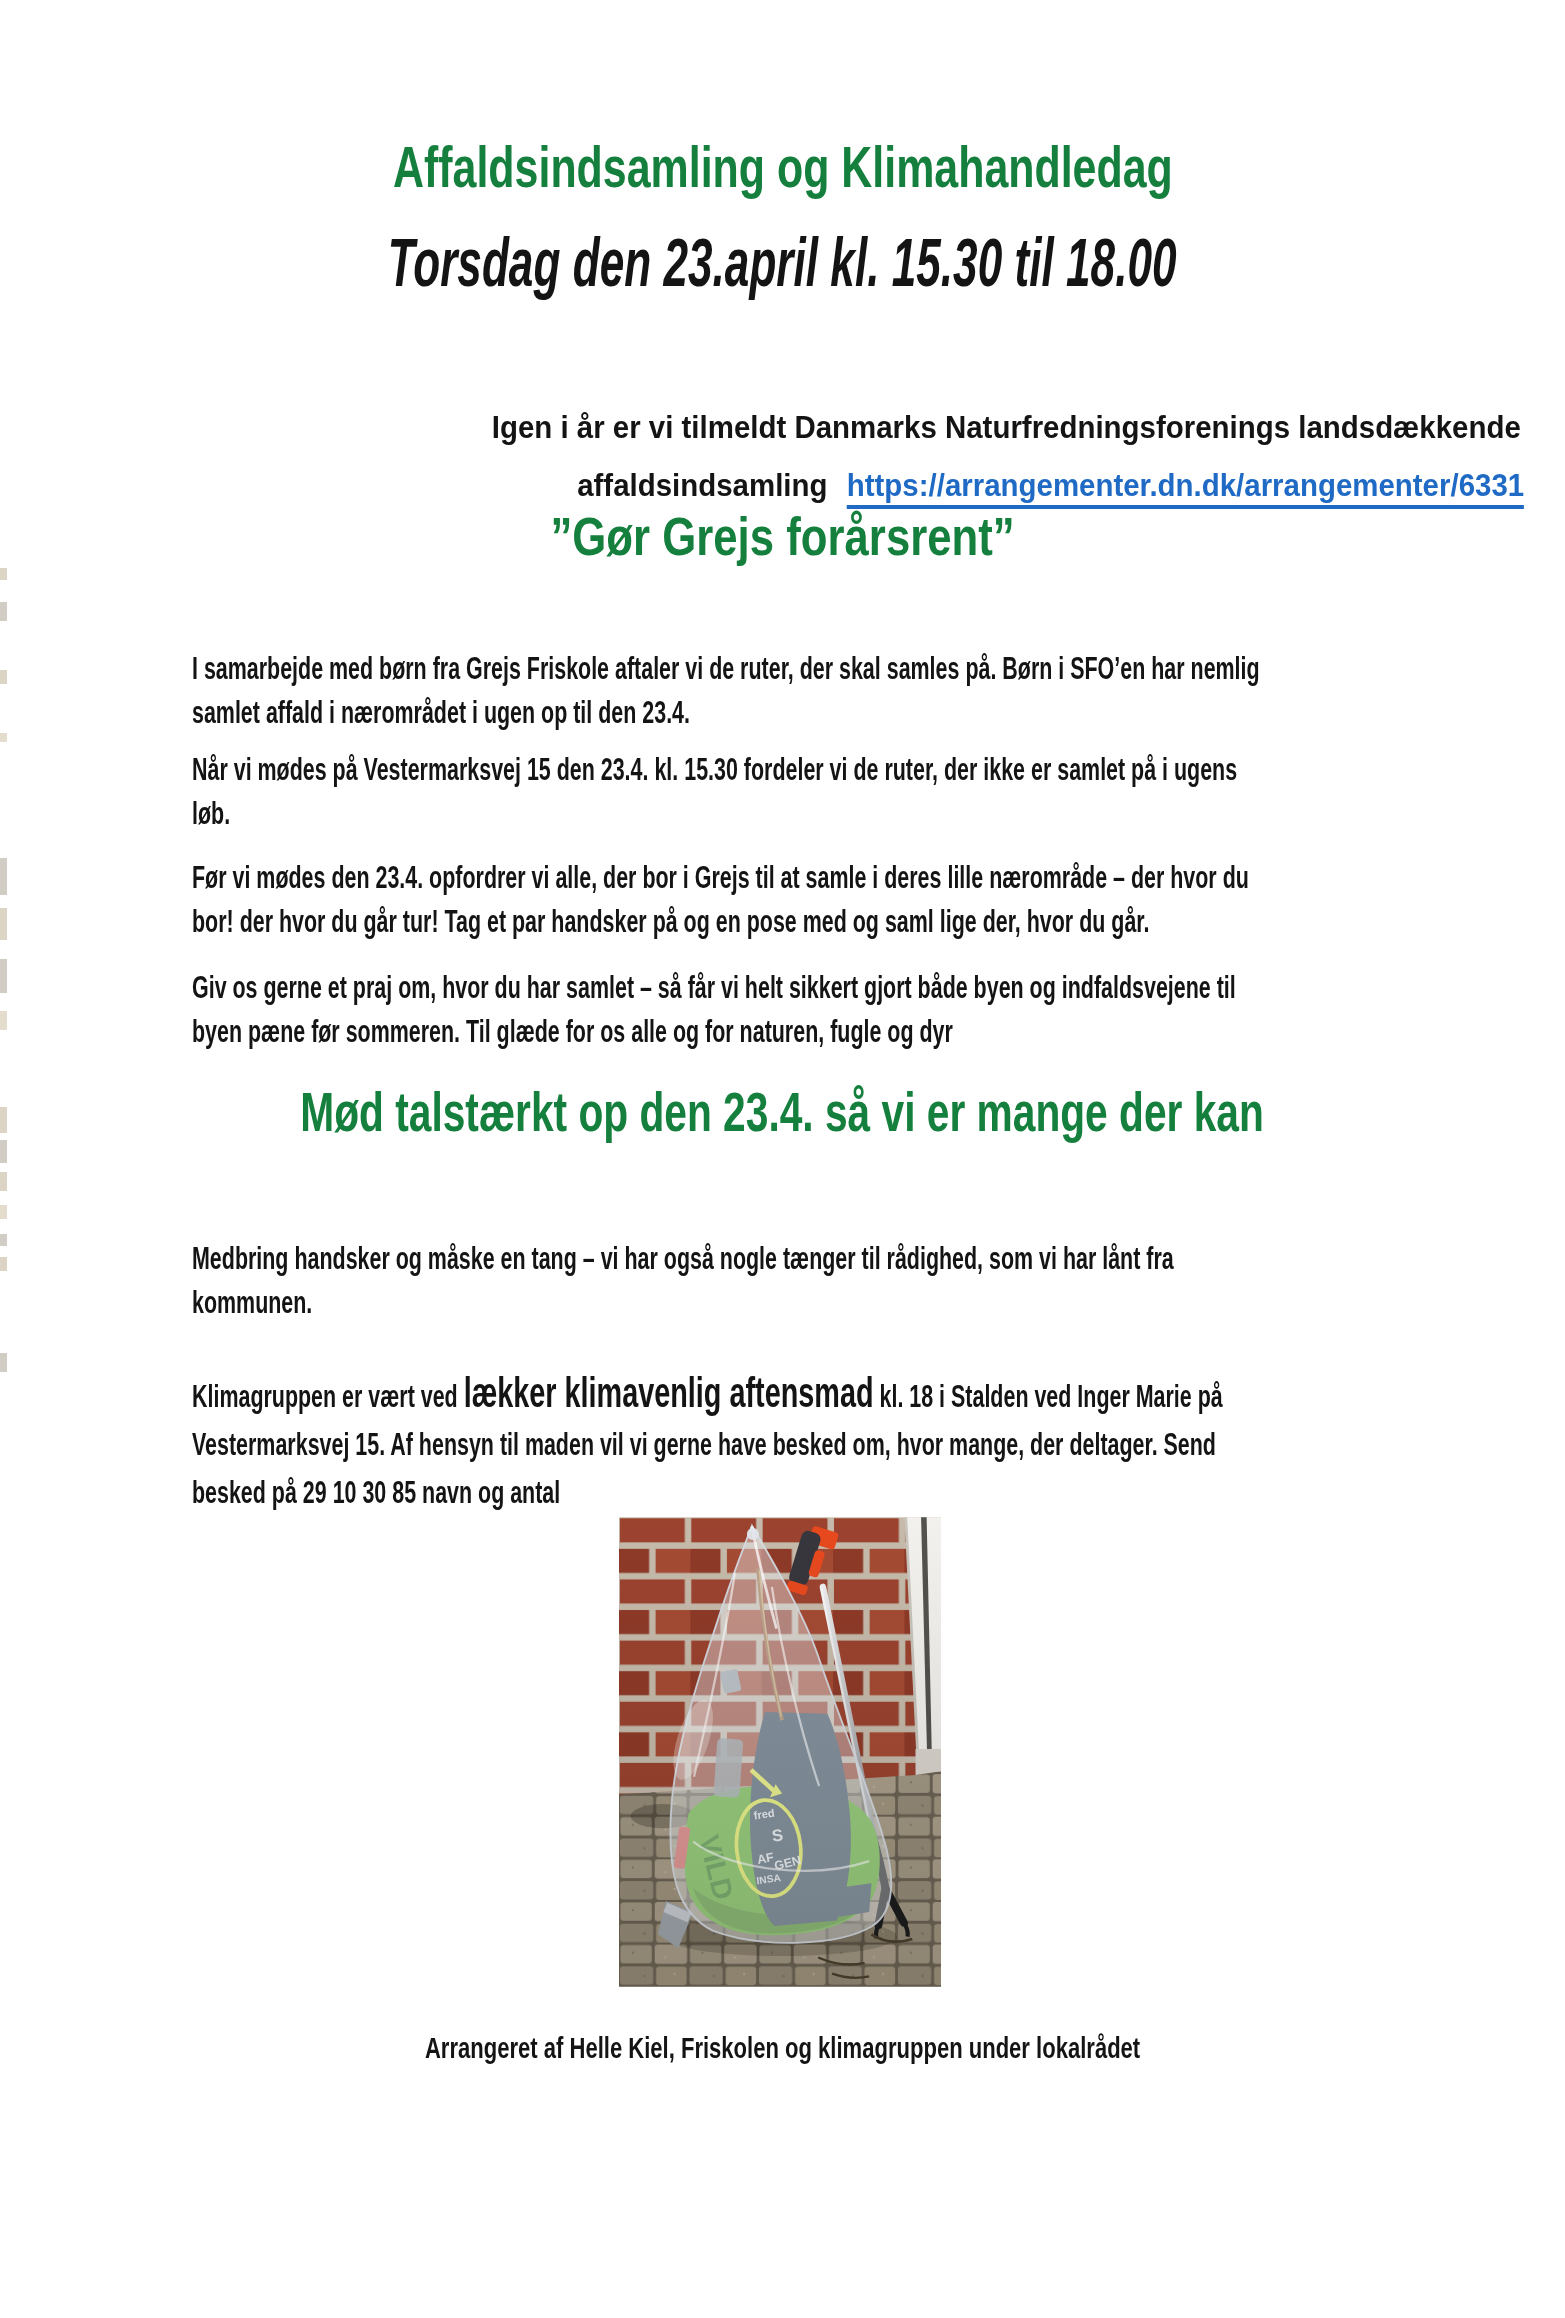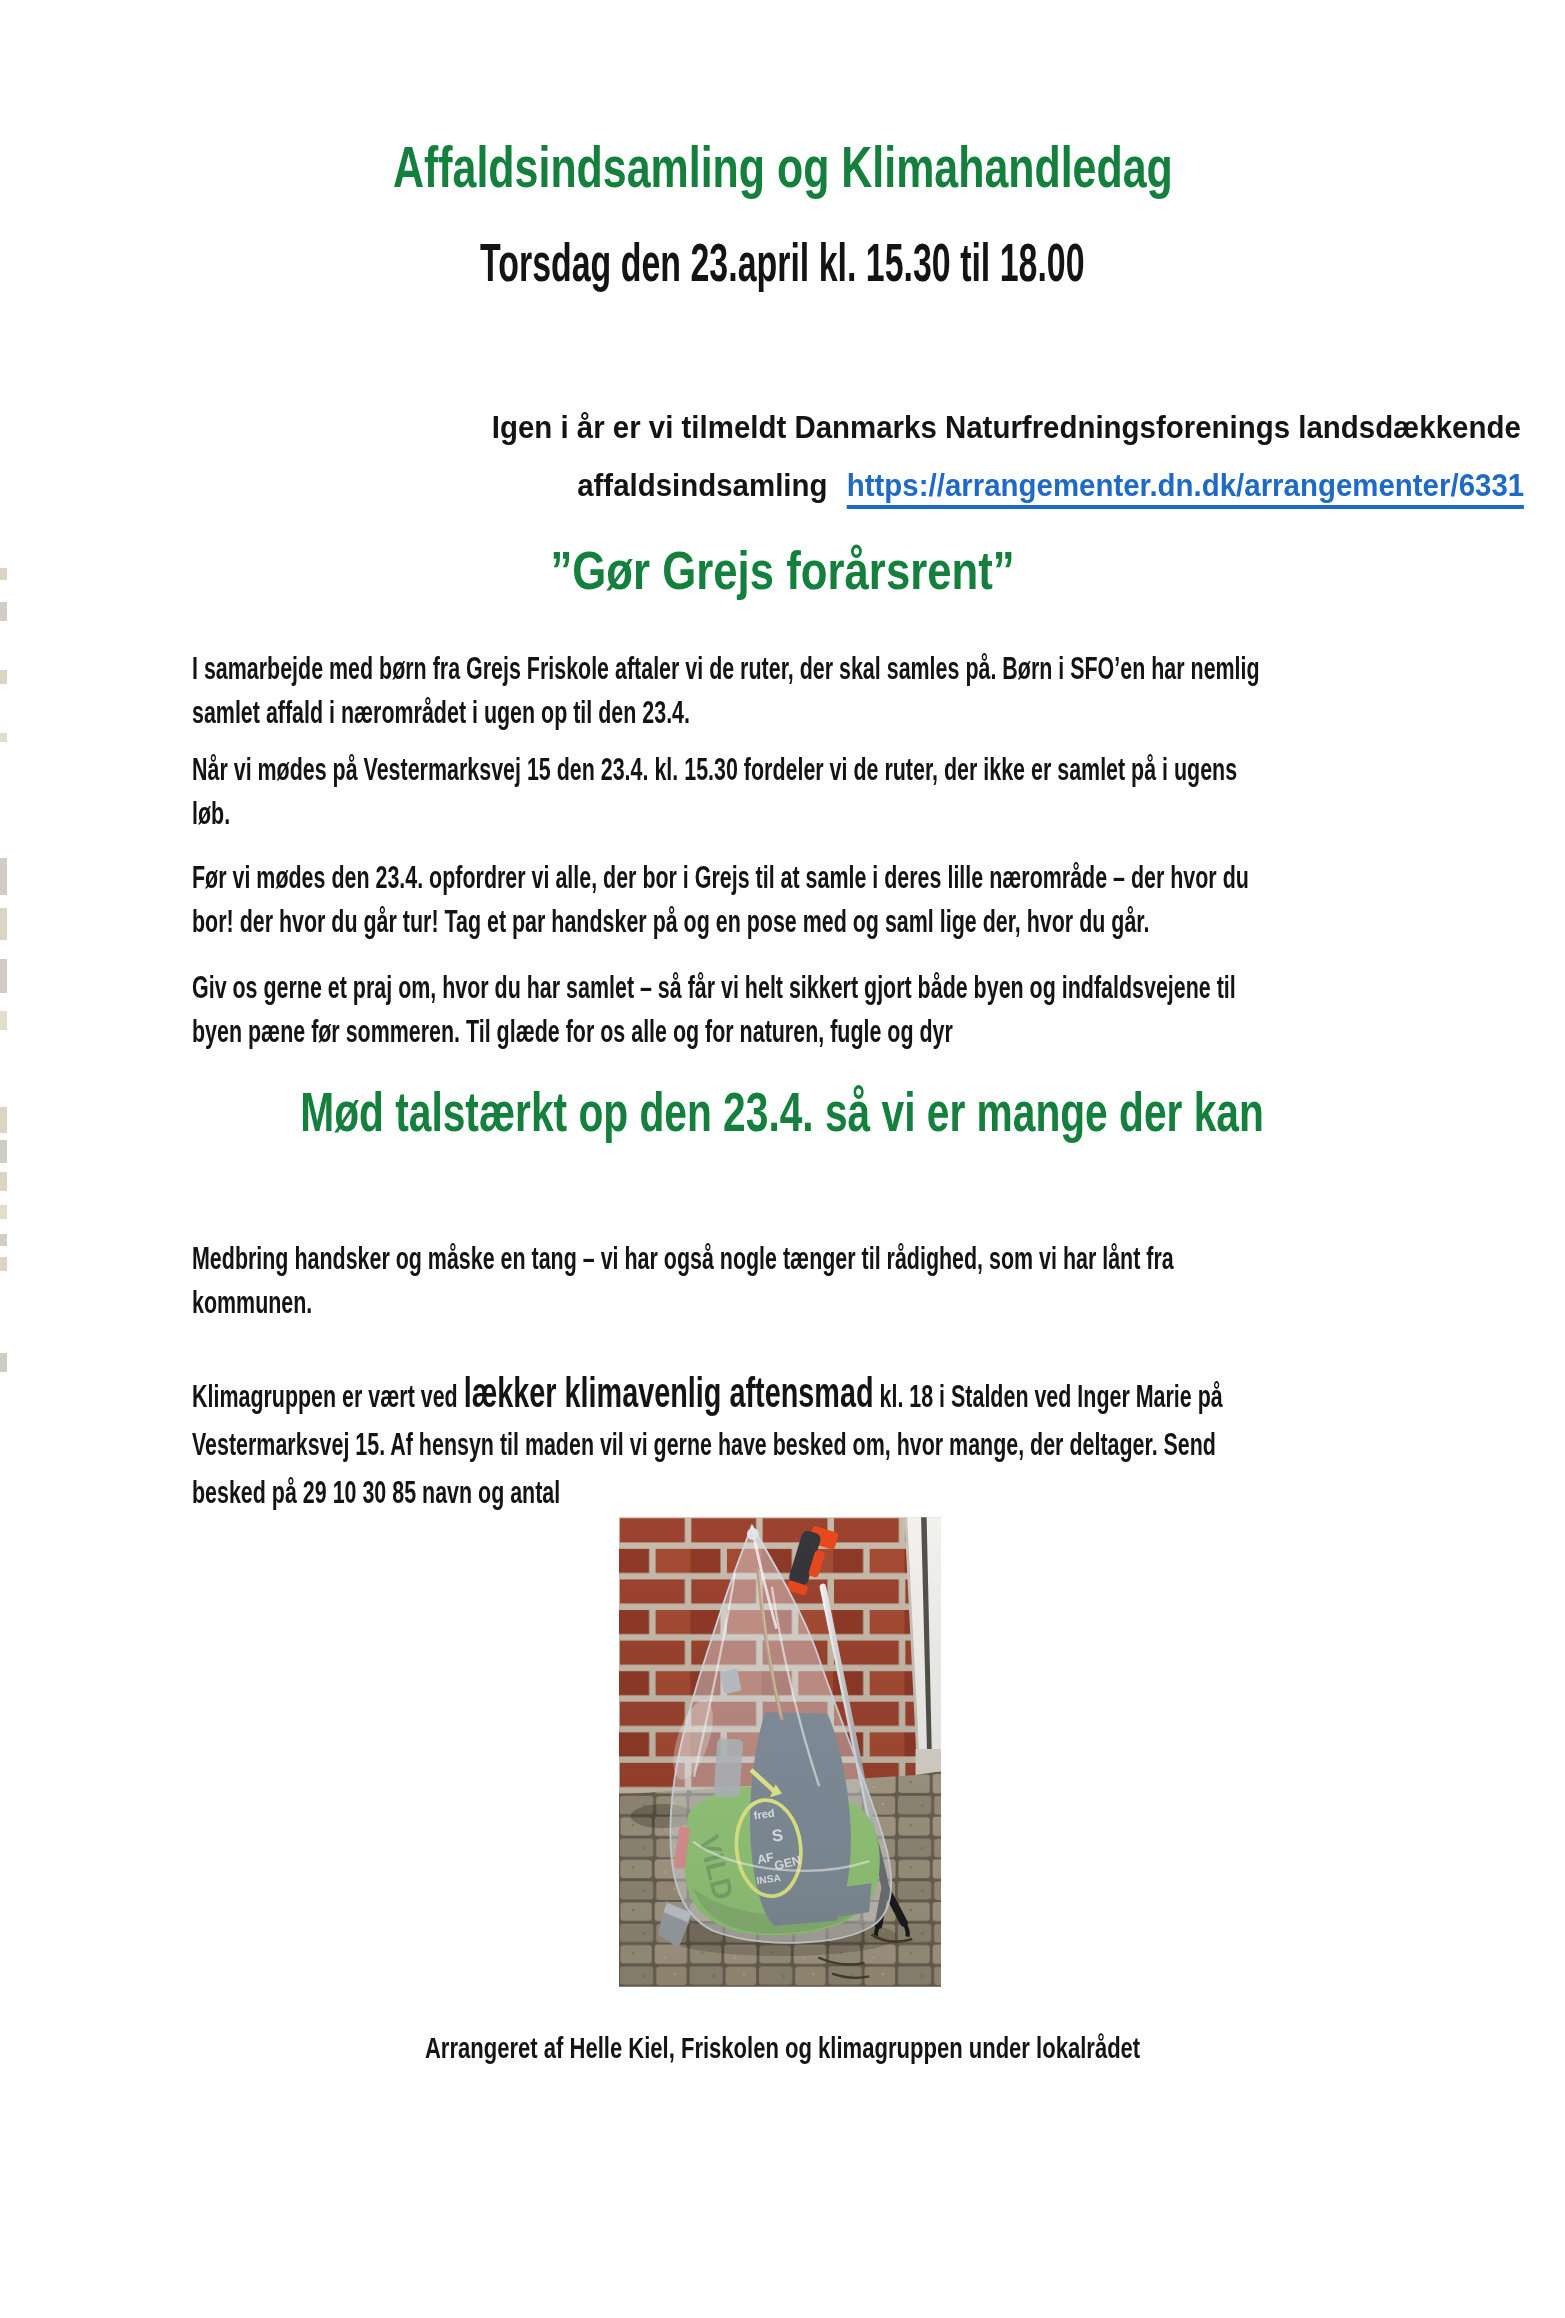--- a/index.html
+++ b/index.html
@@ -7,21 +7,21 @@
     position:relative; width:1565px; height:2782px;
     background:#ffffff; overflow:hidden;
     font-family:"Liberation Sans", sans-serif;
     font-weight:bold; color:#141414;
   }
   .center{position:absolute; left:0; width:1565px; text-align:center;}
   .center .sc{display:inline-block; transform-origin:center top; white-space:nowrap;}
   .leftblock{position:absolute; left:192px; transform-origin:left top; white-space:nowrap;}
   .red{color:#15803d;}
   .t-title{font-size:58px; line-height:70px;}
-  .t-date{font-size:53px; line-height:70px;}
+  .t-date{font-size:69px; line-height:70px;font-style:italic;}
   .t-intro{font-size:32px; line-height:58px;text-align:right;}
   .t-slogan{font-size:54px; line-height:65px;}
   .t-body{font-size:32px; line-height:44px;}
   .t-cta{font-size:55px; line-height:72px;}
   .t-caption{font-size:29px; line-height:34px;}
   .sx74{transform:scaleX(0.74);}
   .sx64{transform:scaleX(0.64);}
   .sx92{transform:scaleX(0.92);}
   .sx81{transform:scaleX(0.81);}
   .sx76{transform:scaleX(0.76);}
@@ -46,21 +46,21 @@
     <span class="sc sx64">Torsdag den 23.april kl. 15.30 til 18.00</span>
   </div>
 
   <div class="center t-intro" style="top:398px">
     <span class="sc sx92">Igen i år er vi tilmeldt Danmarks Naturfredningsforenings landsdækkende</span>
   </div>
   <div class="center t-intro" style="top:456px">
     <span class="sc sx92"><span>affaldsindsamling</span><a class="doclink" href="#">https://arrangementer.dn.dk/arrangementer/6331</a></span>
   </div>
 
-  <div class="center t-slogan red" style="top:538px">
+  <div class="center t-slogan red" style="top:504px">
     <span class="sc sx81">”Gør Grejs forårsrent”</span>
   </div>
 
   <div class="leftblock t-body body-scale" style="top:646px">
     <div>I samarbejde med børn fra Grejs Friskole aftaler vi de ruter, der skal samles på. Børn i SFO’en har nemlig</div>
     <div>samlet affald i nærområdet i ugen op til den 23.4.</div>
   </div>
   <div class="leftblock t-body body-scale" style="top:747px">
     <div>Når vi mødes på Vestermarksvej 15 den 23.4. kl. 15.30 fordeler vi de ruter, der ikke er samlet på i ugens</div>
     <div>løb.</div>

